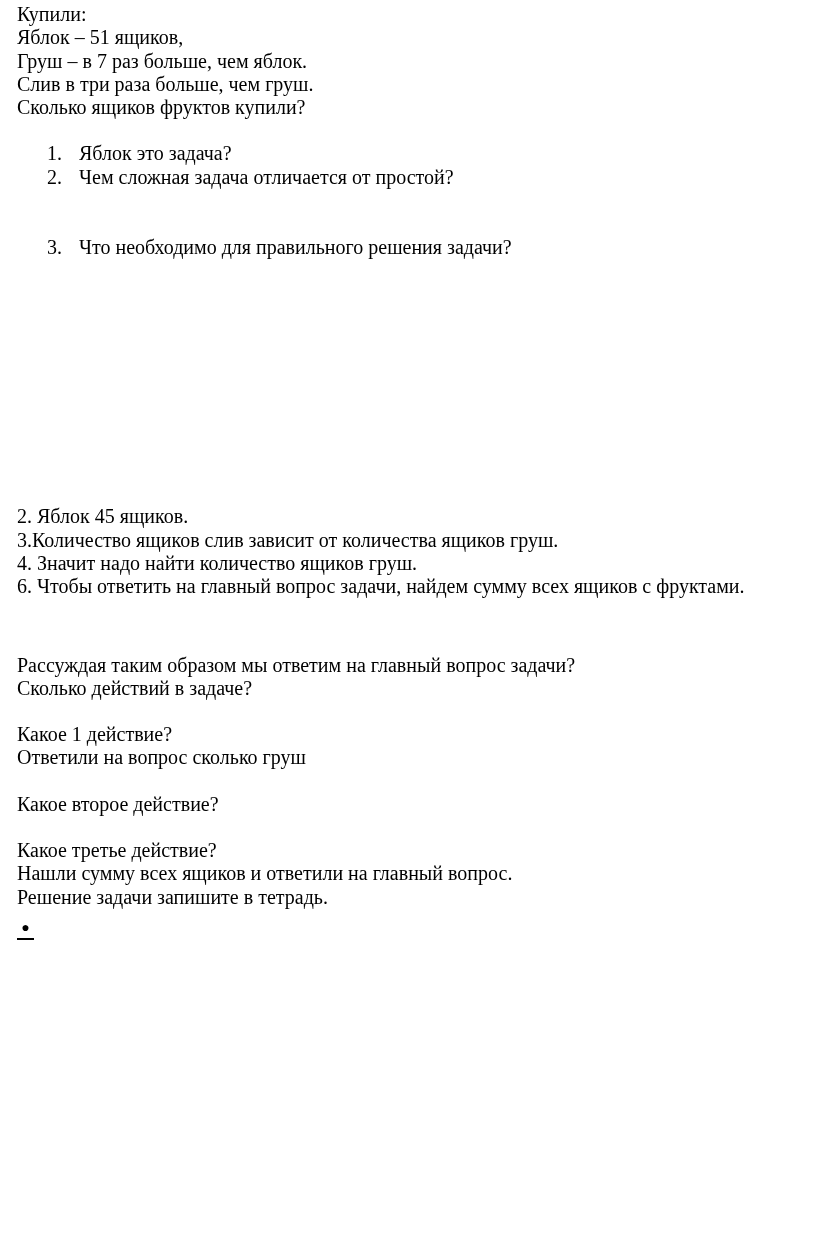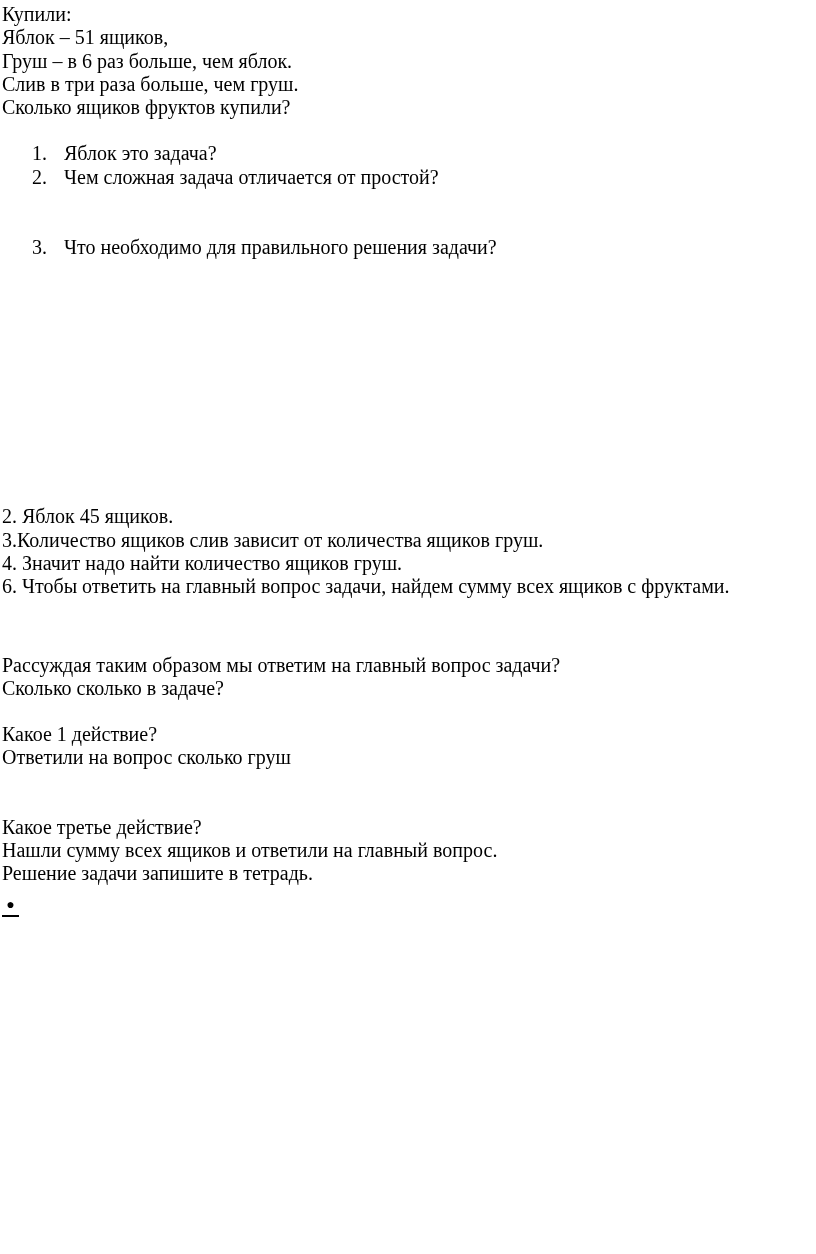--- a/index.html
+++ b/index.html
@@ -10,21 +10,21 @@
   .page {
     position: relative;
     width: 816px;
     height: 1254px;
     background: #ffffff;
     color: #000000;
     font-family: "Liberation Serif", "DejaVu Serif", serif;
     font-size: 20px;
     line-height: 23.3px;
     box-sizing: border-box;
-    padding: 3px 0 0 2px;
+    padding: 3px 0 0 17px;
     overflow: hidden;
   }
   .line {
     white-space: pre-wrap;
   }
   .spacer-1 { height: 23px; }
   .spacer-2 { height: 47px; }
   .spacer-big { height: 246px; }
   .spacer-mid { height: 55px; }
   .q-item {
@@ -54,21 +54,21 @@
   }
 </style>
 </head>
 <body>
 
 <div class="page">
 
   <div>
     <div class="line">Купили:</div>
     <div class="line">Яблок – 51 ящиков,</div>
-    <div class="line">Груш – в 6 раз больше, чем яблок.</div>
+    <div class="line">Груш – в 7 раз больше, чем яблок.</div>
     <div class="line">Слив в три раза больше, чем груш.</div>
     <div class="line">Сколько ящиков фруктов купили?</div>
   </div>
 
   <div class="spacer-1"></div>
 
   <div>
     <div class="q-item">
       <span class="q-num">1.</span>
       <span class="q-text">Яблок это задача?</span>
@@ -93,33 +93,34 @@
     <div class="line">3.Количество ящиков слив зависит от количества ящиков груш.</div>
     <div class="line">4. Значит надо найти количество ящиков груш.</div>
     <div class="line">6. Чтобы ответить на главный вопрос задачи, найдем сумму всех ящиков с фруктами.</div>
   </div>
 
   <div class="spacer-mid"></div>
 
   <div>
     <div>
       <div class="line">Рассуждая таким образом мы ответим на главный вопрос задачи?</div>
-      <div class="line">Сколько сколько в задаче?</div>
+      <div class="line">Сколько действий в задаче?</div>
     </div>
 
     <div class="spacer-1"></div>
 
     <div>
       <div class="line">Какое 1 действие?</div>
       <div class="line">Ответили на вопрос сколько груш</div>
     </div>
 
     <div class="spacer-1"></div>
 
     <div>
+      <div class="line">Какое второе действие?</div>
     </div>
 
     <div class="spacer-1"></div>
 
     <div>
       <div class="line">Какое третье действие?</div>
       <div class="line">Нашли сумму всех ящиков и ответили на главный вопрос.</div>
       <div class="line">Решение задачи запишите в тетрадь.</div>
     </div>
 

